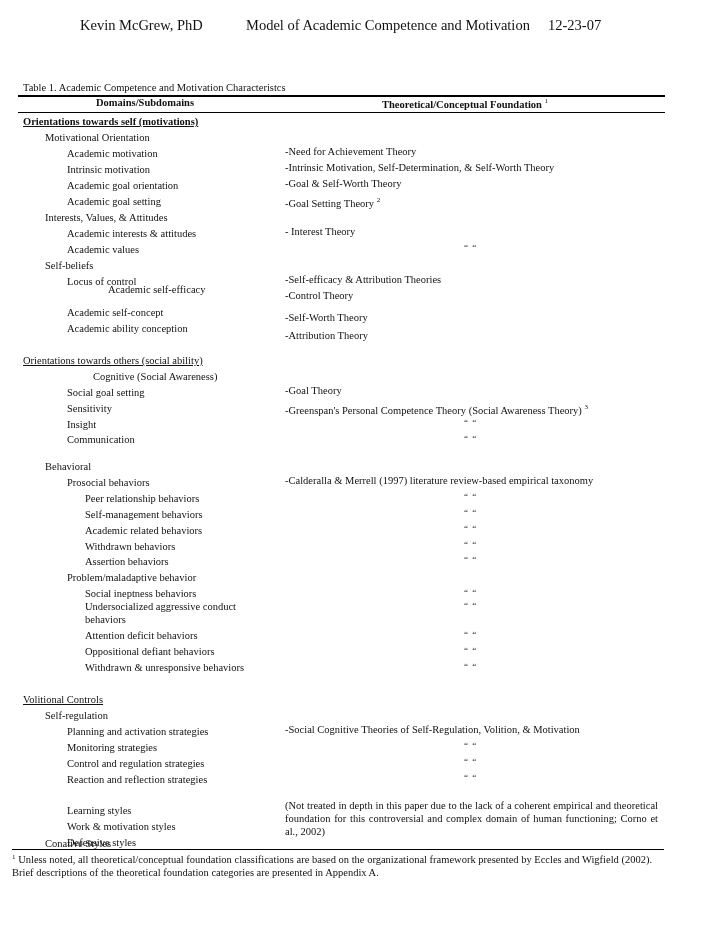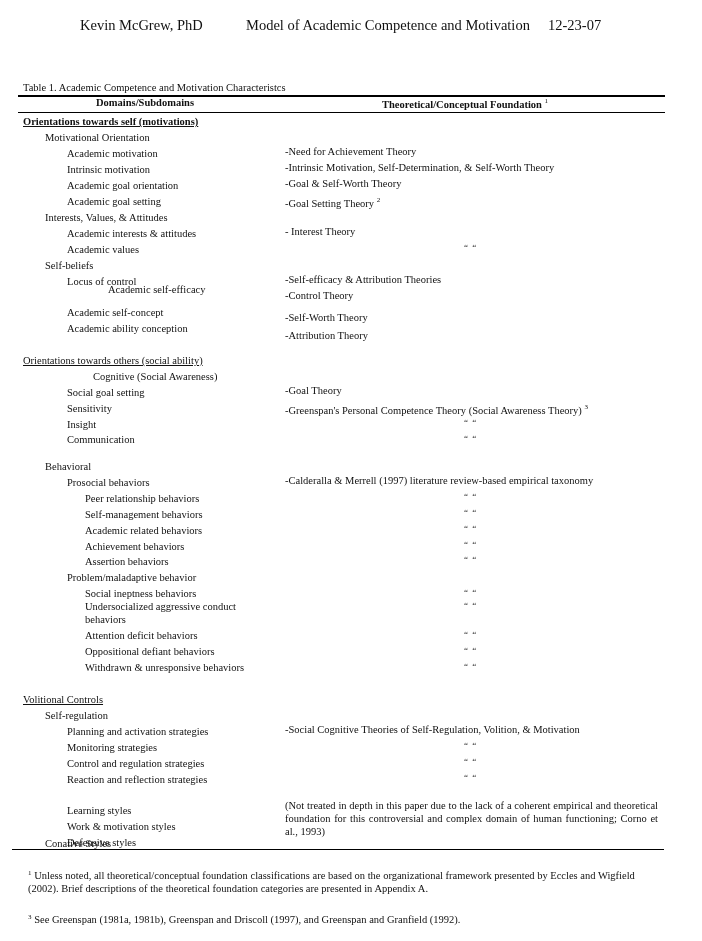--- a/index.html
+++ b/index.html
@@ -45,21 +45,21 @@
 
     .note-block {
       position: absolute; left: 285px; top: 799px; width: 373px;
       font-size: 10.5px; line-height: 13px; text-align: justify;
     }
 
     .footnotes {
       position: absolute; top: 851px; left: 12px; width: 660px;
       font-size: 10.5px; line-height: 13px;
     }
-    .footnotes p { margin: 16px; }
+    .footnotes p { margin: 0; }
     .footnotes sup { font-size: 7px; vertical-align: 4px; }
   </style>
 </head>
 <body>
 
 <div class="header">
   <span class="author">Kevin McGrew, PhD</span>
   <span class="title">Model of Academic Competence and Motivation</span>
   <span class="date">12-23-07</span>
 </div>
@@ -107,21 +107,21 @@
     <div class="row ditto" style="top: 432px;"><span>“ “</span></div>
     <div class="row lvl1" style="top: 461px;">Behavioral</div>
     <div class="row lvl2" style="top: 477px;">Prosocial behaviors</div>
     <div class="row theory" style="top: 475px;"><span>-Calderalla &amp; Merrell (1997) literature review-based empirical taxonomy</span></div>
     <div class="row lvl3" style="top: 493px;">Peer relationship behaviors</div>
     <div class="row ditto" style="top: 490px;"><span>“ “</span></div>
     <div class="row lvl3" style="top: 509px;">Self-management behaviors</div>
     <div class="row ditto" style="top: 506px;"><span>“ “</span></div>
     <div class="row lvl3" style="top: 525px;">Academic related behaviors</div>
     <div class="row ditto" style="top: 522px;"><span>“ “</span></div>
-    <div class="row lvl3" style="top: 541px;">Achievement behaviors</div>
+    <div class="row lvl3" style="top: 541px;">Withdrawn behaviors</div>
     <div class="row ditto" style="top: 538px;"><span>“ “</span></div>
     <div class="row lvl3" style="top: 556px;">Assertion behaviors</div>
     <div class="row ditto" style="top: 553px;"><span>“ “</span></div>
     <div class="row lvl2" style="top: 572px;">Problem/maladaptive behavior</div>
     <div class="row lvl3" style="top: 588px;">Social ineptness behaviors</div>
     <div class="row ditto" style="top: 586px;"><span>“ “</span></div>
     <div class="row lvl3" style="top: 601px;">Undersocialized aggressive conduct</div>
     <div class="row ditto" style="top: 599px;"><span>“ “</span></div>
     <div class="row lvl3" style="top: 614px;"> behaviors</div>
     <div class="row lvl3" style="top: 630px;">Attention deficit behaviors</div>
@@ -139,20 +139,19 @@
     <div class="row lvl2" style="top: 758px;">Control and regulation strategies</div>
     <div class="row ditto" style="top: 755px;"><span>“ “</span></div>
     <div class="row lvl2" style="top: 774px;">Reaction and reflection strategies</div>
     <div class="row ditto" style="top: 771px;"><span>“ “</span></div>
     <div class="row lvl1" style="top: 790px; margin-top: 48px;">Conative Styles</div>
     <div class="row lvl2" style="top: 805px;">Learning styles</div>
     <div class="row lvl2" style="top: 821px; font-family: Liberation Serif, serif;">Work &amp; motivation styles</div>
     <div class="row lvl2" style="top: 837px;">Defensive styles</div>
   </div>
 
-<div class="note-block">(Not treated in depth in this paper due to the lack of a coherent empirical and theoretical foundation for this controversial and complex domain of human functioning; Corno et al., 1993)</div>
+<div class="note-block">(Not treated in depth in this paper due to the lack of a coherent empirical and theoretical foundation for this controversial and complex domain of human functioning; Corno et al., 2002)</div>
 
 <div class="rule bottom"></div>
 
 <div class="footnotes">
   <p><sup>1</sup> <span>Unless noted, all theoretical/conceptual foundation classifications are based on the organizational framework presented by Eccles and Wigfield (2002).  Brief descriptions of the theoretical foundation categories are presented in Appendix A.</span></p>
-  <p><sup>3</sup> <span>See Greenspan (1981a, 1981b), Greenspan and Driscoll (1997), and Greenspan and Granfield (1992).</span></p>
 </div>
 
 </body></html>

